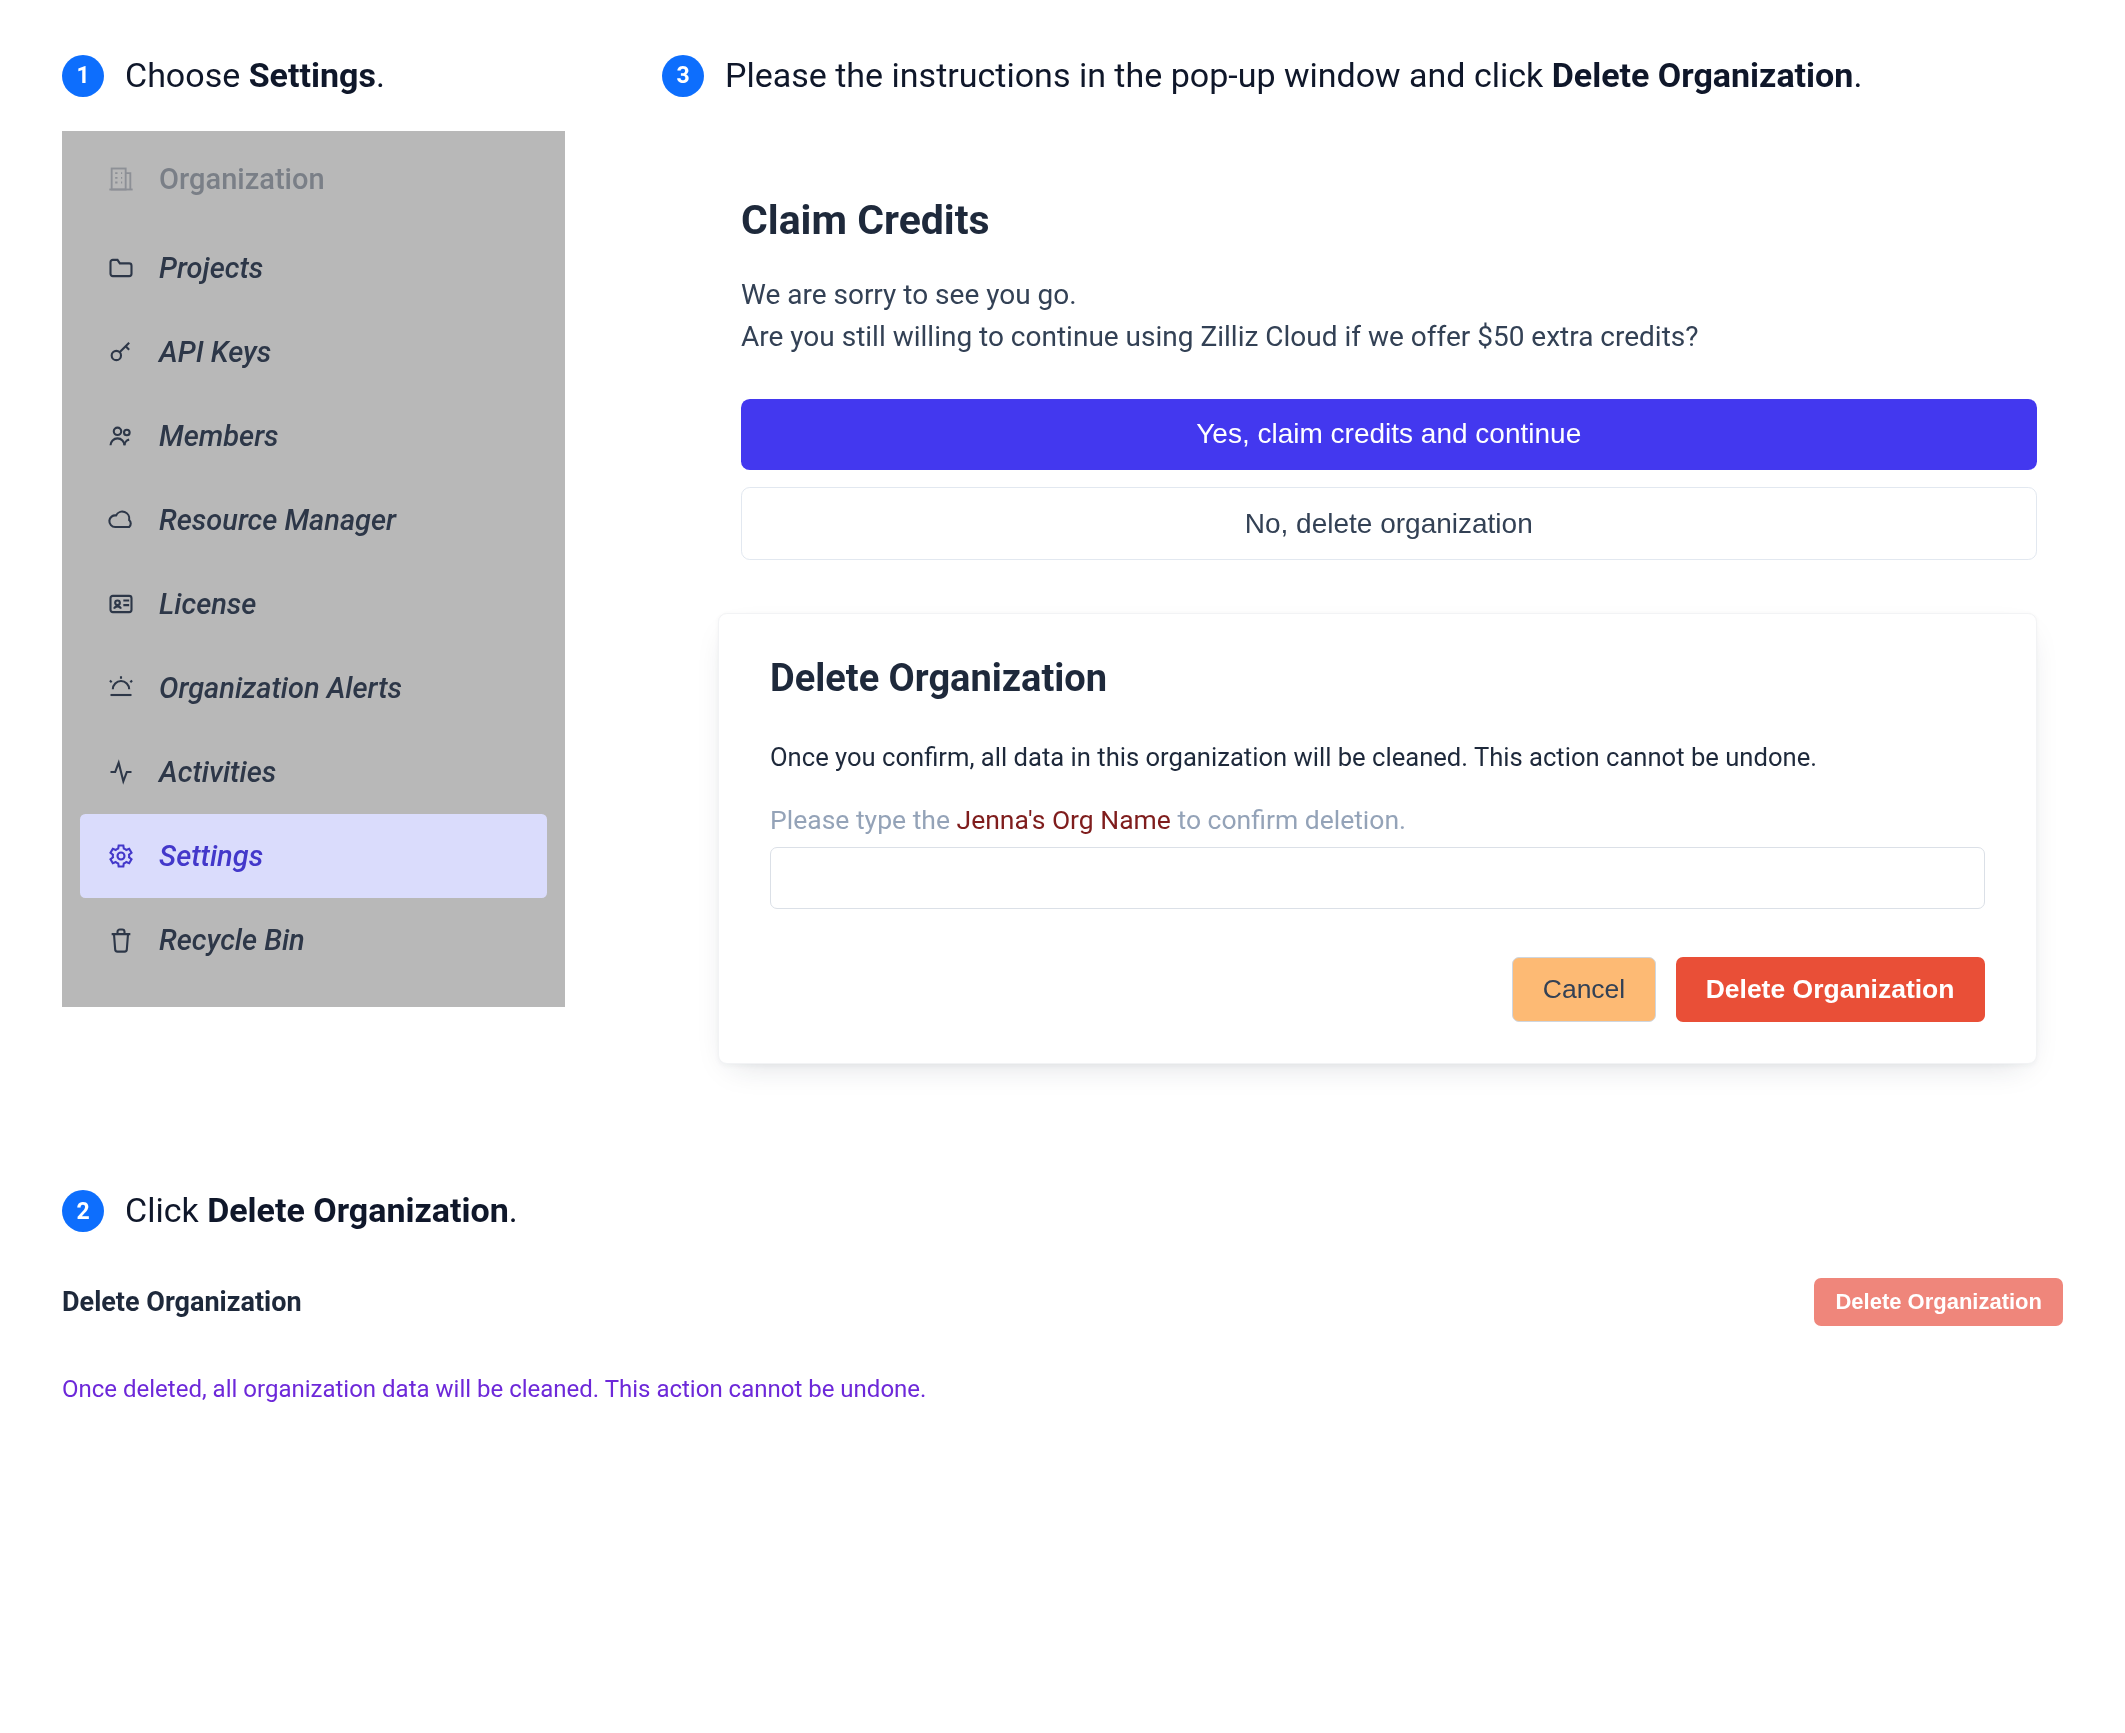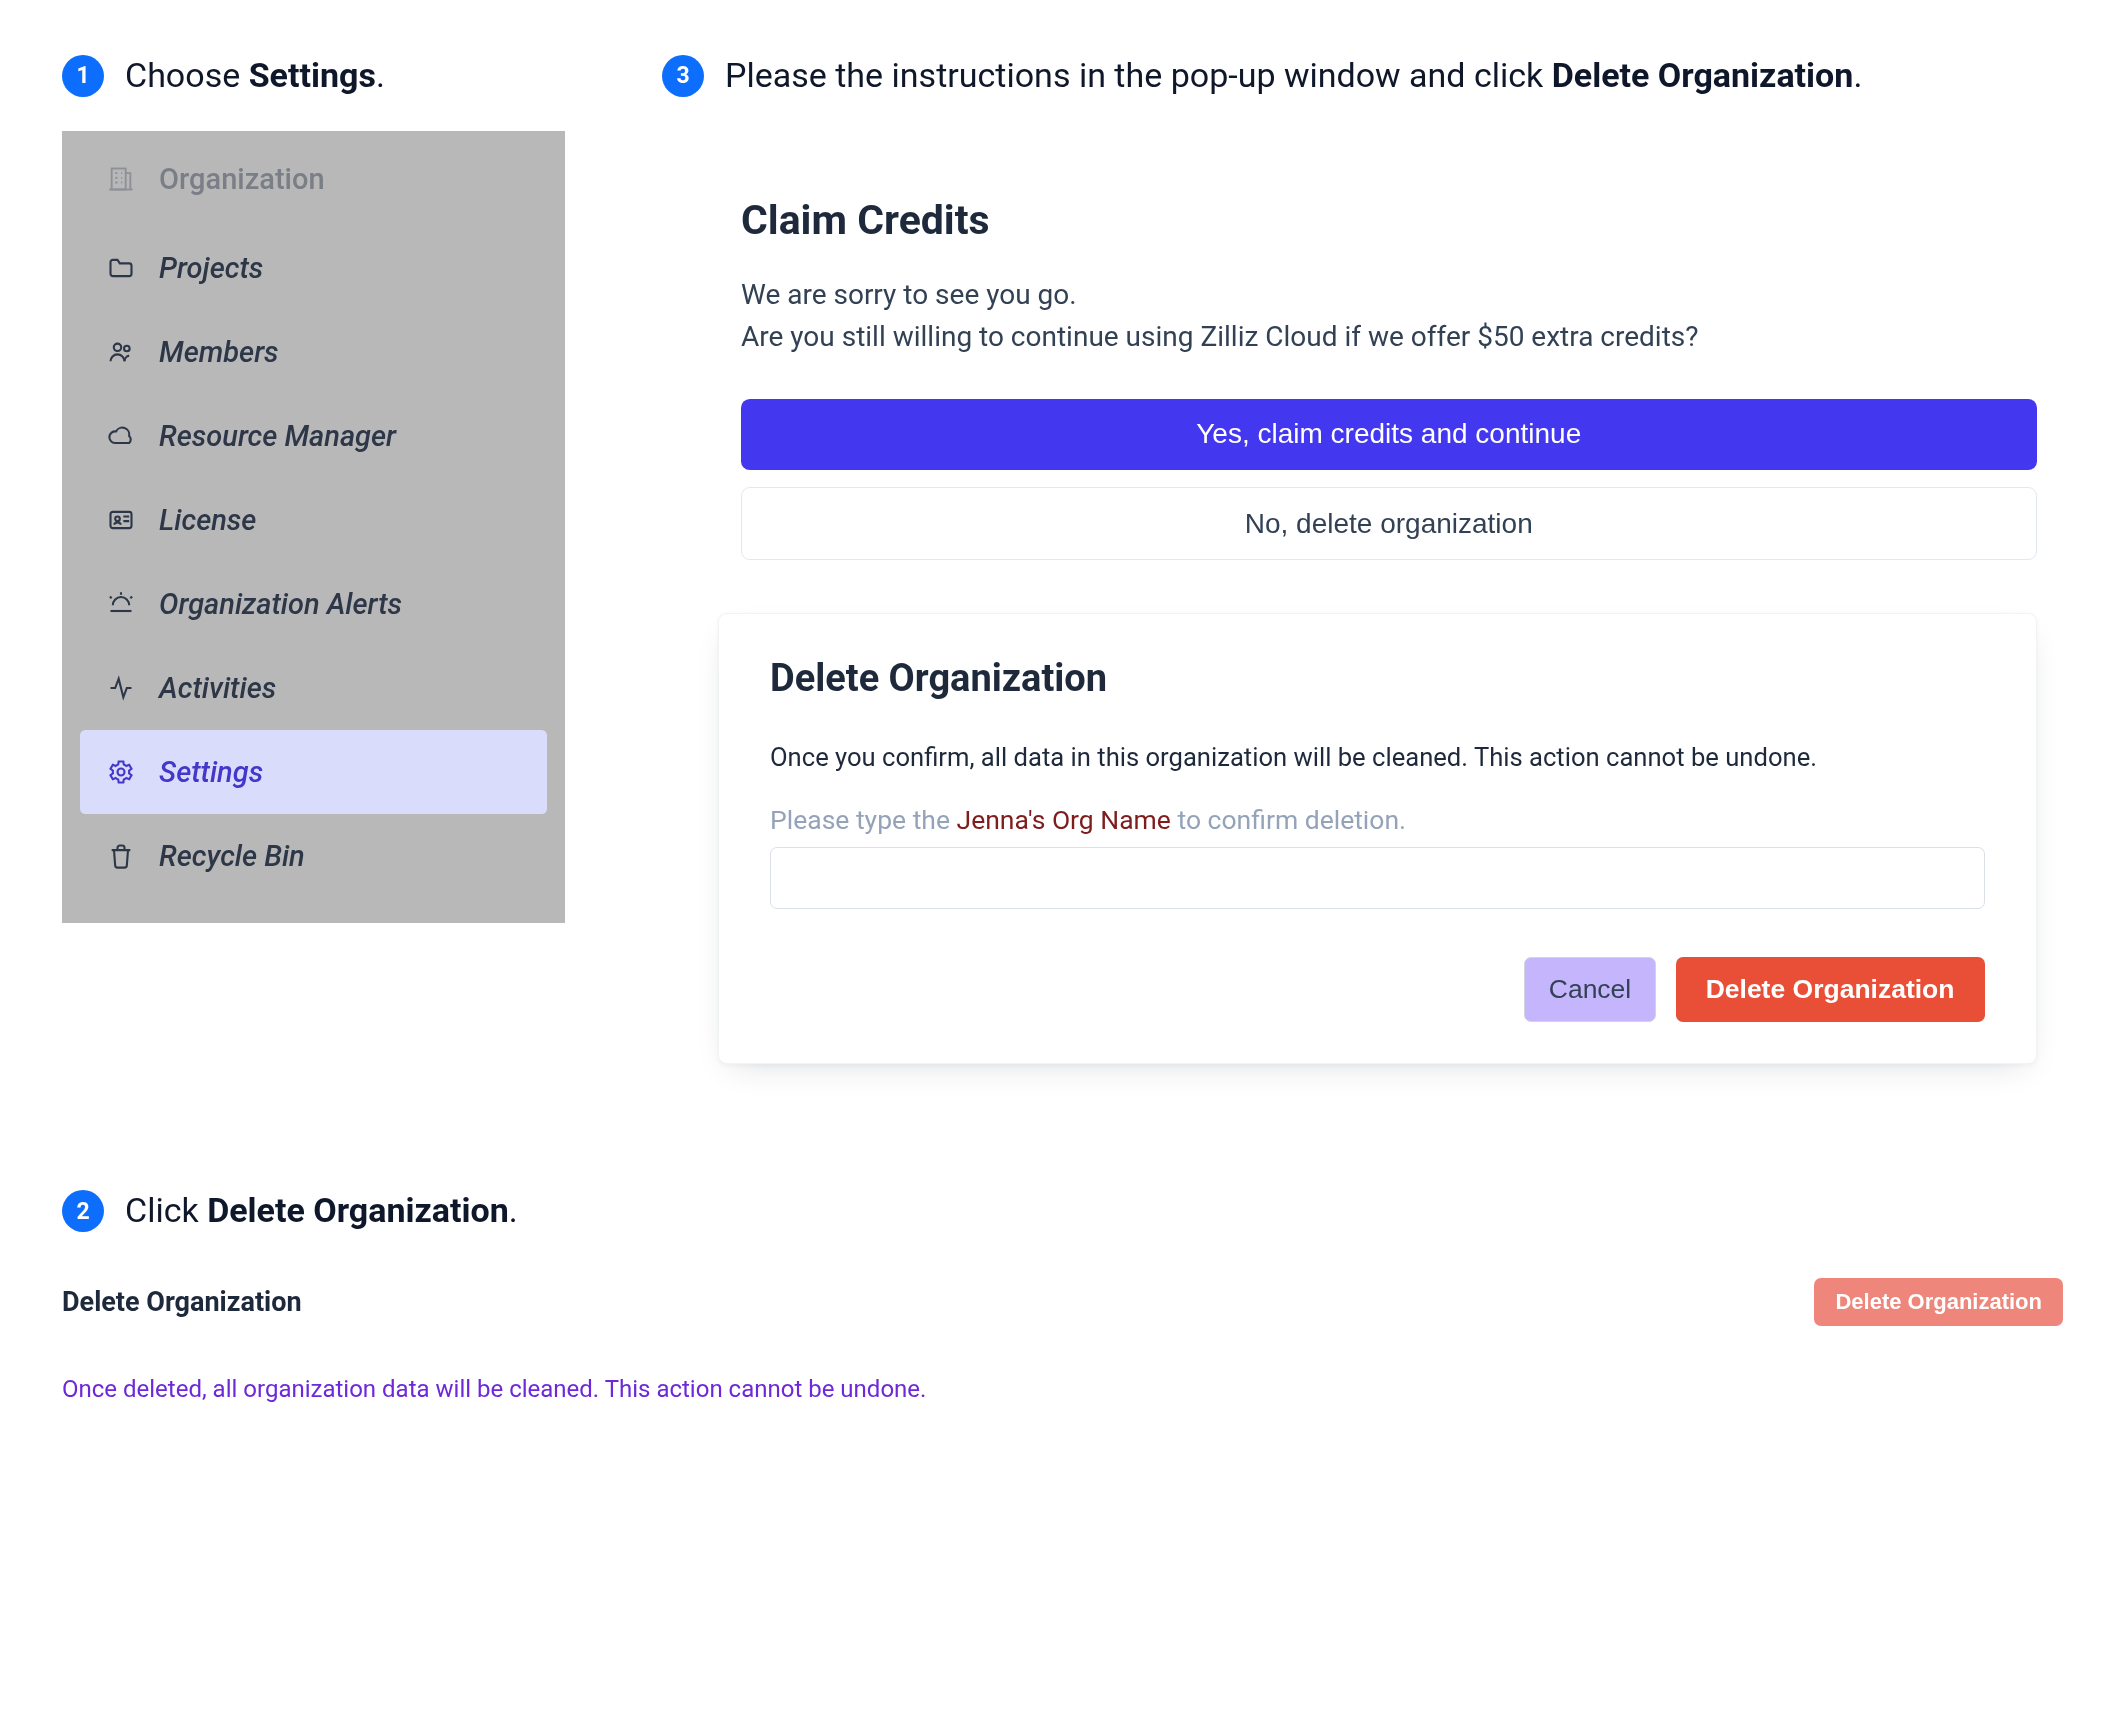--- a/index.html
+++ b/index.html
@@ -158,25 +158,25 @@
     font-size: 25px;
     padding: 0 14px;
   }
   .panel-actions {
     display: flex;
     justify-content: flex-end;
     gap: 19.4px;
     margin-top: 48px;
   }
   .btn-cancel {
-    background: #c4b5fd;
+    background: #fdba74;
     border: 0.9px solid #cfd6df;
     color: #334155;
     font-size: 26.5px;
-    padding: 16px 24px;
+    padding: 16px 30px;
     border-radius: 7px;
   }
   .btn-danger {
     background: #e94f37;
     border: none;
     color: #fff;
     font-size: 26.5px;
     font-weight: 600;
     padding: 16px 30px;
     border-radius: 7px;
@@ -240,20 +240,29 @@
 
         <div class="sb-item">
           <span class="icon">
             <svg viewBox="0 0 24 24" fill="none" stroke="#2d3748" stroke-width="1.8">
                 <path d="M3 7a2 2 0 0 1 2-2h4l2 3h8a2 2 0 0 1 2 2v7a2 2 0 0 1-2 2H5a2 2 0 0 1-2-2V7z"></path>
               </svg>
           </span>
           <span>Projects</span>
         </div>
 
+        <div class="sb-item">
+          <span class="icon">
+            <svg viewBox="0 0 24 24" fill="none" stroke="#2d3748" stroke-width="1.8">
+                <circle cx="8" cy="15" r="4"></circle>
+                <path d="M11 12l8-8m-3 3l3 3"></path>
+              </svg>
+          </span>
+          <span>API Keys</span>
+        </div>
 
         <div class="sb-item">
           <span class="icon">
             <svg viewBox="0 0 24 24" fill="none" stroke="#2d3748" stroke-width="1.8">
                 <circle cx="9" cy="8" r="3.2"></circle>
                 <path d="M3 20c0-3.3 2.7-6 6-6s6 2.7 6 6"></path>
                 <circle cx="17" cy="9" r="2.4"></circle>
                 <path d="M15 20c0-2.5 1.8-4.5 4-4.9"></path>
               </svg>
           </span>

